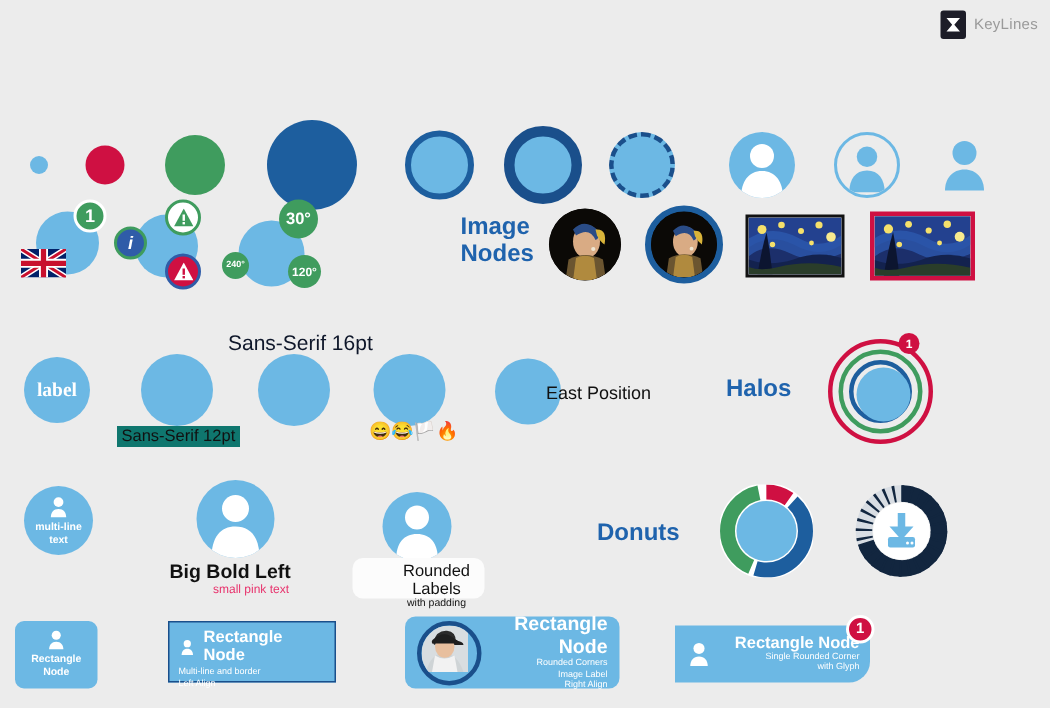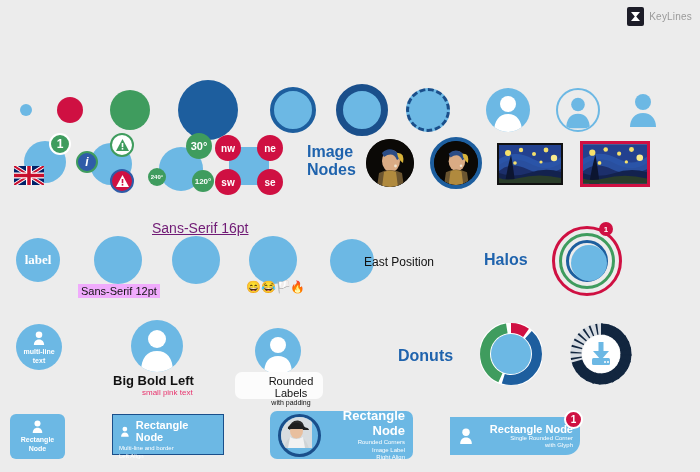--- a/index.html
+++ b/index.html
@@ -144,36 +144,20 @@
 
       <div class="badge" style="left:47px;top:37px;width:22px;height:22px;background:#3f9c5e;font-size:8px;">
         <span>120°</span>
       </div>
 
       <div class="badge" style="left:3px;top:35px;width:18px;height:18px;background:#3f9c5e;font-size:6px;">
         <span>240°</span>
       </div>
     </div>
 
-    <div class="abs" style="left:213px;top:10px;width:72px;height:60px;">
-      <div class="sq" style="left:16px;top:12px;width:40px;height:38px;"></div>
-
-      <div class="badge" style="left:2px;top:0px;width:26px;height:26px;background:#cf1042;font-size:10px;">
-        <span>nw</span>
-      </div>
-      <div class="badge" style="left:44px;top:0px;width:26px;height:26px;background:#cf1042;font-size:10px;">
-        <span>ne</span>
-      </div>
-      <div class="badge" style="left:2px;top:34px;width:26px;height:26px;background:#cf1042;font-size:10px;">
-        <span>sw</span>
-      </div>
-      <div class="badge" style="left:44px;top:34px;width:26px;height:26px;background:#cf1042;font-size:10px;">
-        <span>se</span>
-      </div>
-    </div>
 
     <div class="sec-title" style="left:307px;top:18px;font-size:16px;">Image
 Nodes</div>
 
     <div class="img-node" style="left:366px;top:14px;width:48px;height:48px;border-radius:50%;background:#0d0a08;">
       <svg width="48" height="48" viewBox="0 0 48 48">
         <defs>
             <clipPath id="cp1">
               <circle cx="24" cy="24" r="24"></circle>
             </clipPath>
@@ -246,24 +230,24 @@
     </div>
   </div>
 
   <div class="abs" style="left:0;top:210px;width:700px;height:90px;">
 
     <div class="circ" style="left:16px;top:28px;width:44px;height:44px;background:#6cb8e4;display:flex;align-items:center;justify-content:center;">
       <span style="color:#fff;font-family:'Liberation Serif',serif;font-weight:bold;font-size:13px;">label</span>
     </div>
 
     <div class="circ" style="left:94px;top:26px;width:48px;height:48px;background:#6cb8e4;"></div>
-    <div class="label-plain" style="left:78px;top:74px;font-size:11px;background:#f0abfc;padding:1px 3px;">Sans-Serif 12pt</div>
+    <div class="label-plain" style="left:78px;top:74px;font-size:11px;background:#0f766e;padding:1px 3px;">Sans-Serif 12pt</div>
 
     <div class="circ" style="left:172px;top:26px;width:48px;height:48px;background:#6cb8e4;"></div>
-    <div class="label-plain" style="left:152px;top:10px;font-size:14px;color:#701a75;text-decoration:underline;">Sans-Serif 16pt</div>
+    <div class="label-plain" style="left:152px;top:10px;font-size:14px;color:#0f172a;">Sans-Serif 16pt</div>
 
     <div class="circ" style="left:249px;top:26px;width:48px;height:48px;background:#6cb8e4;"></div>
     <div class="label-plain" style="left:246px;top:70px;font-size:12px;">😄😂🏳️🔥</div>
 
     <div class="circ" style="left:330px;top:29px;width:44px;height:44px;background:#6cb8e4;"></div>
     <div class="label-plain" style="left:364px;top:45px;font-size:12px;">East Position</div>
 
     <div class="sec-title" style="left:484px;top:41px;font-size:16px;">Halos</div>
 
     <div class="abs" style="left:552px;top:12px;width:80px;height:78px;">

